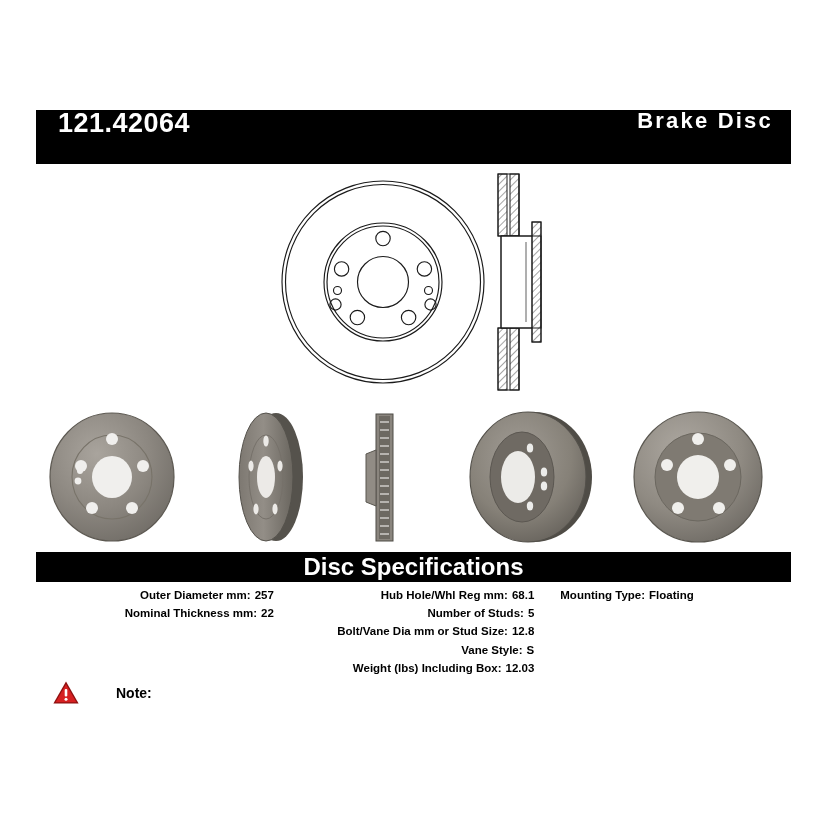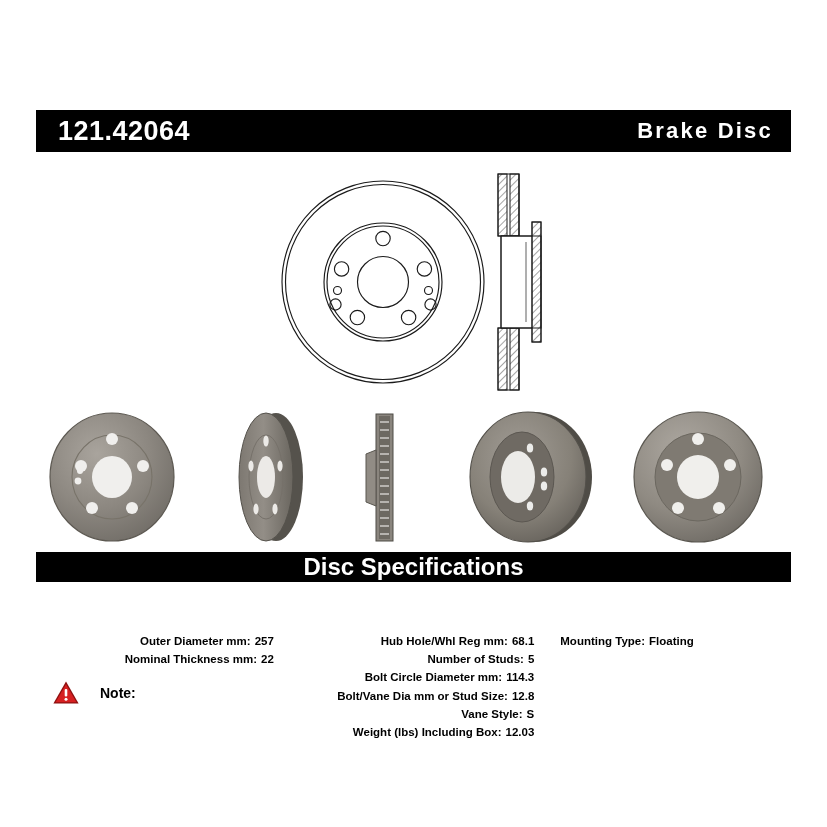--- a/index.html
+++ b/index.html
@@ -14,24 +14,23 @@
     font-family: "Liberation Sans", sans-serif;
     overflow: hidden;
   }
 
   
   #header-bar {
     position: absolute;
     left: 36px;
     top: 110px;
     width: 755px;
-    height: 42px;
+    height: 54px;
     background: #000000;
     display: flex;
-    align-items: center;
     justify-content: space-between;
     box-sizing: border-box;
     padding: 0 18px 0 22px;
   }
   #part-number {
     color: #ffffff;
     font-size: 27px;
     font-weight: bold;
     letter-spacing: 0.5px;
     line-height: 1;
@@ -89,21 +88,21 @@
   }
 
   
   #spec-columns {
     position: absolute;
     left: 36px;
     top: 586px;
     width: 755px;
     display: flex;
   }
-  .spec-col { box-sizing: border-box; margin-top: 46px; }
+  .spec-col { box-sizing: border-box; }
   #spec-col-left   { width: 31.5%; }
   #spec-col-middle { width: 34.5%; }
   #spec-col-right  { width: 34%; padding-left: 26px; }
 
   .spec-row {
     display: flex;
     font-size: 11.5px;
     font-weight: bold;
     color: #000000;
     line-height: 18.2px;
@@ -129,21 +128,21 @@
   }
   #warning-icon {
     width: 28px;
     height: 25px;
     flex: none;
   }
   #note-label {
     font-size: 14px;
     font-weight: bold;
     color: #000000;
-    margin-left: 20px;
+    margin-left: 36px;
     line-height: 1;
   }
   #note-text {
     font-size: 12px;
     color: #000000;
     margin-left: 6px;
     line-height: 1;
   }
 </style>
 </head>
@@ -341,24 +340,20 @@
   <div class="spec-col" id="spec-col-middle">
     <div class="spec-row">
       <span class="spec-label">Hub Hole/Whl Reg mm:</span>
       <span class="spec-value">68.1</span>
     </div>
     <div class="spec-row">
       <span class="spec-label">Number of Studs:</span>
       <span class="spec-value">5</span>
     </div>
     <div class="spec-row">
-      <span class="spec-label">Bolt Circle Diameter mm:</span>
-      <span class="spec-value">114.3</span>
-    </div>
-    <div class="spec-row">
       <span class="spec-label">Bolt/Vane Dia mm or Stud Size:</span>
       <span class="spec-value">12.8</span>
     </div>
     <div class="spec-row">
       <span class="spec-label">Vane Style:</span>
       <span class="spec-value">S</span>
     </div>
     <div class="spec-row">
       <span class="spec-label">Weight (lbs) Including Box:</span>
       <span class="spec-value">12.03</span>

